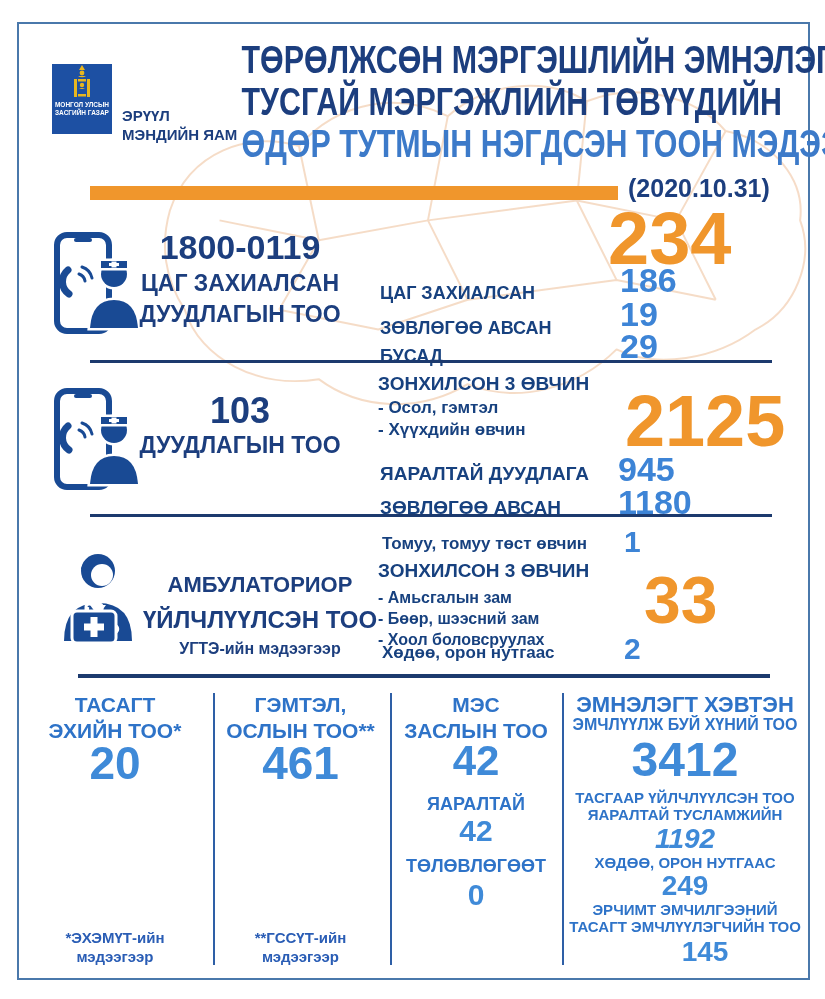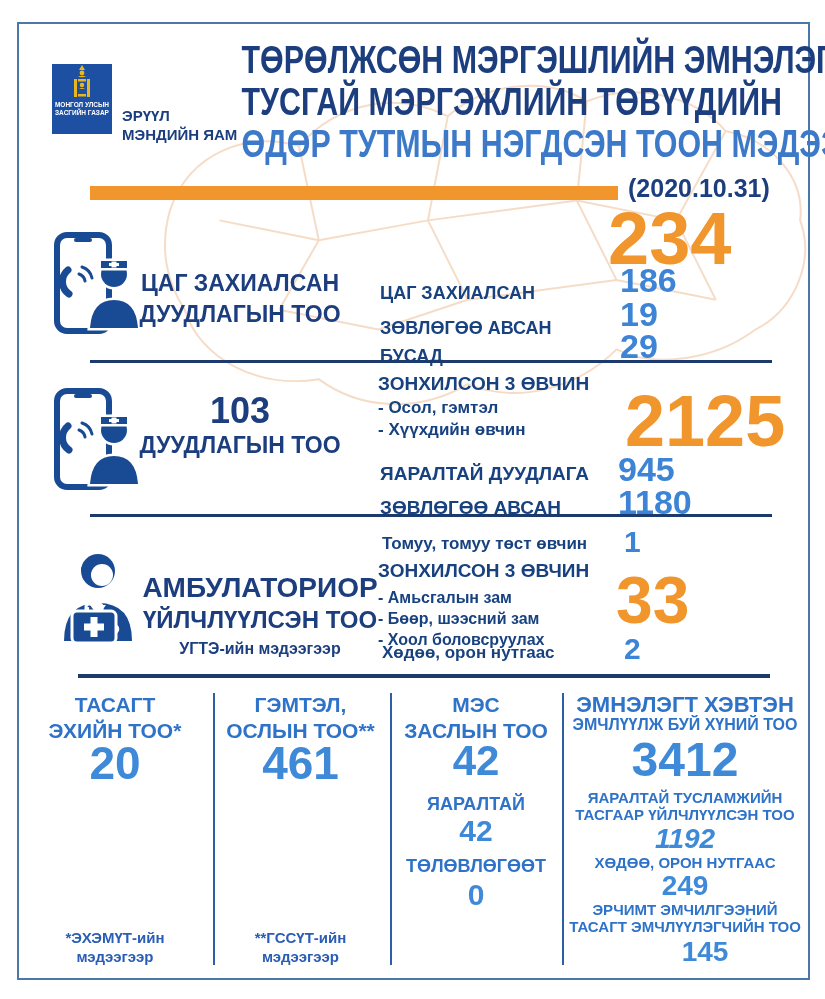--- a/index.html
+++ b/index.html
@@ -95,20 +95,21 @@
       <circle cx="62" cy="42" r="13"></circle>
       <path d="M49 29 h26 v7 h-26 z"></path>
       <path d="M38 96 q2 -28 24 -28 q22 0 24 28 z"></path>
     </g>
     <g fill="#ffffff">
       <rect x="59.5" y="29.5" width="5" height="6"></rect>
       <rect x="57" y="31" width="10" height="3"></rect>
     </g>
   </svg>
 
+  <div class="abs bold navy center" style="left:130px;top:228px;width:220px;font-size:34px;">1800-0119</div>
   <div class="abs bold navy center" style="left:110px;top:268px;width:260px;font-size:23px;line-height:31px;">
     <div>ЦАГ ЗАХИАЛСАН</div>
     <div>ДУУДЛАГЫН ТОО</div>
   </div>
 
   <div class="abs num orange" style="left:608px;top:202px;font-size:74px;">234</div>
 
   <div class="abs smalllbl" style="left:380px;top:283px;">ЦАГ ЗАХИАЛСАН</div>
   <div class="abs smalllbl" style="left:380px;top:318px;">ЗӨВЛӨГӨӨ АВСАН</div>
   <div class="abs smalllbl" style="left:380px;top:346px;">БУСАД</div>
@@ -166,35 +167,35 @@
     <path d="M40 62 q-2 10 6 16" stroke="#ffffff" stroke-width="2.5" fill="none"></path>
     <circle cx="66" cy="84" r="4" fill="none" stroke="#ffffff" stroke-width="2.5"></circle>
     <g>
       <rect x="24" y="66" width="44" height="32" rx="5" fill="#194a94" stroke="#ffffff" stroke-width="3"></rect>
       <path d="M38 66 v-4 q0 -3 3 -3 h10 q3 0 3 3 v4" fill="none" stroke="#ffffff" stroke-width="3"></path>
       <rect x="42.5" y="72" width="7" height="20" fill="#ffffff"></rect>
       <rect x="36" y="78.5" width="20" height="7" fill="#ffffff"></rect>
     </g>
   </svg>
 
-  <div class="abs bold navy center nowrap" style="left:120px;top:572px;width:280px;font-size:28px;">АМБУЛАТОРИОР</div>
+  <div class="abs bold navy center nowrap" style="left:120px;top:572px;width:280px;font-size:22px;">АМБУЛАТОРИОР</div>
   <div class="abs bold navy center nowrap" style="left:120px;top:606px;width:280px;font-size:24px;">ҮЙЛЧЛҮҮЛСЭН ТОО</div>
   <div class="abs bold navy center" style="left:120px;top:640px;width:280px;font-size:16px;">УГТЭ-ийн мэдээгээр</div>
 
   <div class="abs bold lblnavy nowrap" style="left:382px;top:534px;font-size:17px;">Томуу, томуу төст өвчин</div>
   <div class="abs num blue" style="left:624px;top:527px;font-size:30px;">1</div>
 
   <div class="abs bold lblnavy nowrap" style="left:378px;top:560px;font-size:19px;">ЗОНХИЛСОН 3 ӨВЧИН</div>
   <div class="abs bullets" style="left:378px;top:587px;font-size:16px;line-height:21px;">
     <div>- Амьсгалын зам</div>
     <div>- Бөөр, шээсний зам</div>
     <div>- Хоол боловсруулах</div>
   </div>
 
-  <div class="abs num orange" style="left:616px;top:567px;font-size:66px;">33</div>
+  <div class="abs num orange" style="left:644px;top:567px;font-size:66px;">33</div>
 
   <div class="abs bold lblnavy nowrap" style="left:382px;top:643px;font-size:17px;">Хөдөө, орон нутгаас</div>
   <div class="abs num blue" style="left:624px;top:634px;font-size:30px;">2</div>
 
   <div class="divider" style="left:78px;top:674px;width:692px;height:4px;"></div>
 
   <div class="vdivider" style="left:213px;top:693px;height:272px;"></div>
   <div class="vdivider" style="left:390px;top:693px;height:272px;"></div>
   <div class="vdivider" style="left:562px;top:693px;height:272px;"></div>
 
@@ -226,22 +227,22 @@
   <div class="abs bold hblue center" style="left:395px;top:794px;width:162px;font-size:18px;">ЯАРАЛТАЙ</div>
   <div class="abs num center" style="left:395px;top:816px;width:162px;font-size:30px;color:#3f8ad8;">42</div>
   <div class="abs bold hblue center" style="left:395px;top:856px;width:162px;font-size:18px;">ТӨЛӨВЛӨГӨӨТ</div>
   <div class="abs num center" style="left:395px;top:880px;width:162px;font-size:30px;color:#3f8ad8;">0</div>
 
   <div class="abs bold hblue center nowrap" style="left:566px;top:692px;width:238px;font-size:22px;">ЭМНЭЛЭГТ ХЭВТЭН</div>
   <div class="abs bold hblue center nowrap" style="left:566px;top:716px;width:238px;font-size:16px;">ЭМЧЛҮҮЛЖ БУЙ ХҮНИЙ ТОО</div>
   <div class="abs num center" style="left:566px;top:736px;width:238px;font-size:48px;color:#3f8ad8;">3412</div>
 
   <div class="abs bold hblue center" style="left:566px;top:789px;width:238px;font-size:15px;line-height:17px;">
+    <div>ТАСГААР ҮЙЛЧЛҮҮЛСЭН ТОО</div>
     <div>ЯАРАЛТАЙ ТУСЛАМЖИЙН</div>
-    <div>ТАСГААР ҮЙЛЧЛҮҮЛСЭН ТОО</div>
   </div>
   <div class="abs num center" style="left:566px;top:825px;width:238px;font-size:28px;color:#3f8ad8;font-style:italic;">1192</div>
 
   <div class="abs bold hblue center nowrap" style="left:566px;top:854px;width:238px;font-size:15px;">ХӨДӨӨ, ОРОН НУТГААС</div>
   <div class="abs num center" style="left:566px;top:872px;width:238px;font-size:28px;color:#3f8ad8;">249</div>
 
   <div class="abs bold hblue center" style="left:566px;top:901px;width:238px;font-size:15px;line-height:17px;">
     <div>ЭРЧИМТ ЭМЧИЛГЭЭНИЙ</div>
     <div>ТАСАГТ ЭМЧЛҮҮЛЭГЧИЙН ТОО</div>
   </div>

